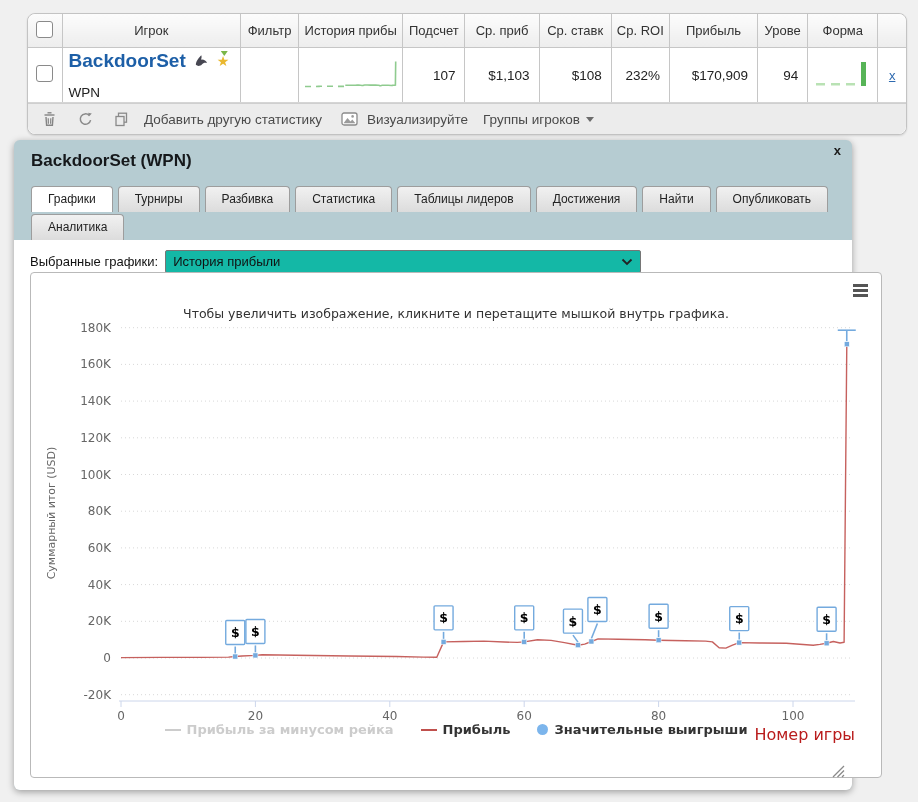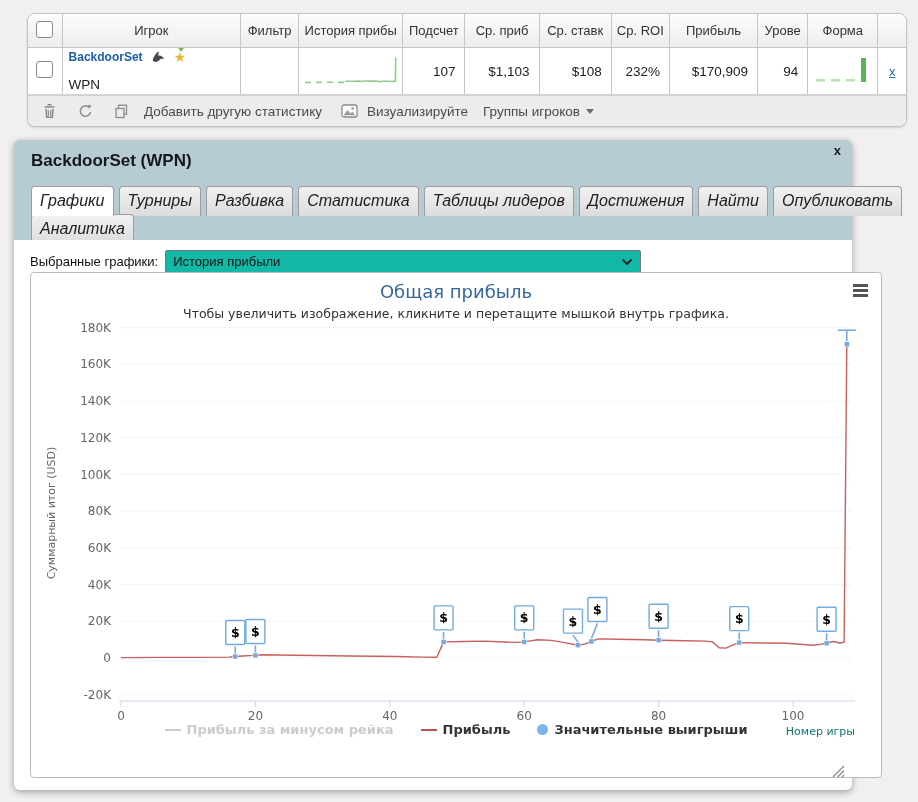--- a/index.html
+++ b/index.html
@@ -26,21 +26,21 @@
   .stats-card th:last-child{border-top-right-radius:8px}
   .stats-card td{
     height:42px;border-left:1px solid #c6c6c6;border-bottom:1px solid #d5d5d5;
     padding:2px 6px;overflow:hidden;white-space:nowrap;vertical-align:middle;
   }
   .stats-card td:first-child{border-left:none}
   td.num{text-align:right;font-size:13.5px;padding-right:9px}
   .checkbox{display:inline-block;width:15px;height:15px;border:1px solid #8a8a8a;border-radius:3px;background:#fff;cursor:pointer}
   .c-check{text-align:center}
   .pl-line{display:flex;align-items:center;gap:7px}
-  .pl-line a{color:#1d5fa7;font-weight:bold;text-decoration:none;font-size:12px;cursor:pointer}
+  .pl-line a{color:#1d5fa7;font-weight:bold;text-decoration:none;font-size:19px;cursor:pointer}
   .pl-net{color:#222;font-size:13.5px;margin-top:13px}
   .star-badge{position:relative;color:#eab830;font-size:14px;line-height:12px}
   .star-badge .ribbon{position:absolute;left:4px;top:-4px;width:7px;height:5px;background:#7ab648;clip-path:polygon(0 0,100% 0,50% 100%)}
   .remove-link{color:#2e6ab0;text-decoration:underline;font-size:13px;cursor:pointer}
   .tbar{
     display:flex;align-items:center;gap:15px;
     background:#ececec;border-top:1px solid #cfcfcf;border-radius:0 0 8px 8px;
     padding:6px 14px;height:18px;color:#4a4a4a;font-size:13.5px;
   }
   .tbar .ticon{display:inline-flex;align-items:center;cursor:pointer}
@@ -51,23 +51,23 @@
   .panel{
     position:absolute;left:14px;top:140px;width:838px;height:650px;
     background:#b6ccd2;border-radius:6px;box-shadow:0 2px 7px rgba(0,0,0,.35);
   }
   .panel-title{position:absolute;left:17px;top:11px;font-size:17px;font-weight:bold;color:#15181b}
   .panel-close{position:absolute;right:11px;top:3px;font-size:13px;font-weight:bold;color:#1c1c1c;cursor:pointer}
   .tabs-row{position:absolute;left:17px;display:flex;gap:5px}
   .tabs-row.r1{top:46px}
   .tabs-row.r2{top:74px}
   .tab{
-    font-size:16px;color:#222;padding:5px 8px 6px;cursor:pointer;
+    font-size:12px;color:#222;padding:5px 16px 6px;cursor:pointer;
     background:linear-gradient(#f1f1f1,#dcdcdc);
-    border:1px solid #9d9d9d;border-bottom:none;border-radius:4px 4px 0 0;white-space:nowrap;font-style:italic;
+    border:1px solid #9d9d9d;border-bottom:none;border-radius:4px 4px 0 0;white-space:nowrap;
   }
   .tab.active{background:#fff;position:relative;z-index:2}
   .panel-content{position:absolute;left:0;top:100px;right:0;bottom:0;background:#fff;border-radius:0 0 6px 6px}
   .select-row{position:absolute;left:16px;top:10px;display:flex;align-items:center;font-size:13px;color:#111}
   .graph-select{
     margin-left:7px;width:460px;height:21px;border:1px solid #767676;border-radius:2px;
     background:#14b8a6;display:flex;align-items:center;justify-content:space-between;
     padding:0 7px;font-size:13px;cursor:pointer;
   }
   
@@ -82,21 +82,21 @@
   .burger div{width:15px;height:2.6px;background:#555;margin-bottom:2.4px}
   #plot{position:absolute;left:0;top:0}
   .legend{
     position:absolute;left:0;top:449px;width:100%;display:flex;justify-content:center;gap:27px;
     font-size:13px;font-weight:bold;color:#333;z-index:2;
   }
   .legend .li{display:flex;align-items:center;gap:6px;cursor:pointer}
   .legend .li.disabled{color:#ccc}
   .sw-line{display:inline-block;width:16px;height:2px}
   .sw-dot{display:inline-block;width:11px;height:11px;border-radius:50%}
-  .x-title{position:absolute;right:26px;top:452px;font-size:11px;color:#0f766e;z-index:2}
+  .x-title{position:absolute;right:26px;top:452px;font-size:16px;color:#b91c1c;z-index:2}
   .resize-grip{position:absolute;right:7px;bottom:8px;cursor:nwse-resize}
 </style>
 </head>
 <body>
 
 <div class="stats-card">
   <table>
     <colgroup>
       <col style="width:34px">
         <col style="width:178px">
@@ -230,21 +230,20 @@
       <span>Выбранные графики:</span>
       <div class="graph-select">
         <span>История прибыли</span>
         <svg width="12" height="8" viewBox="0 0 12 8">
             <polyline points="1.5,1.5 6,6 10.5,1.5" fill="none" stroke="#222" stroke-width="1.8"></polyline>
           </svg>
       </div>
     </div>
 
     <div class="chart-box">
-      <div class="chart-title">Общая прибыль</div>
       <div class="chart-subtitle">Чтобы увеличить изображение, кликните и перетащите мышкой внутрь графика.</div>
       <div class="burger">
           <div></div>
           <div></div>
           <div></div>
         </div>
       <svg id="plot" width="850" height="504">
           <line x1="90" y1="421.7" x2="822" y2="421.7" stroke="#d8d8d8" stroke-width="1" stroke-dasharray="1,3"></line>
           <text x="80" y="425.7" text-anchor="end" font-size="12" fill="#666">-20K</text>
           <line x1="90" y1="385" x2="822" y2="385" stroke="#d8d8d8" stroke-width="1" stroke-dasharray="1,3"></line>

